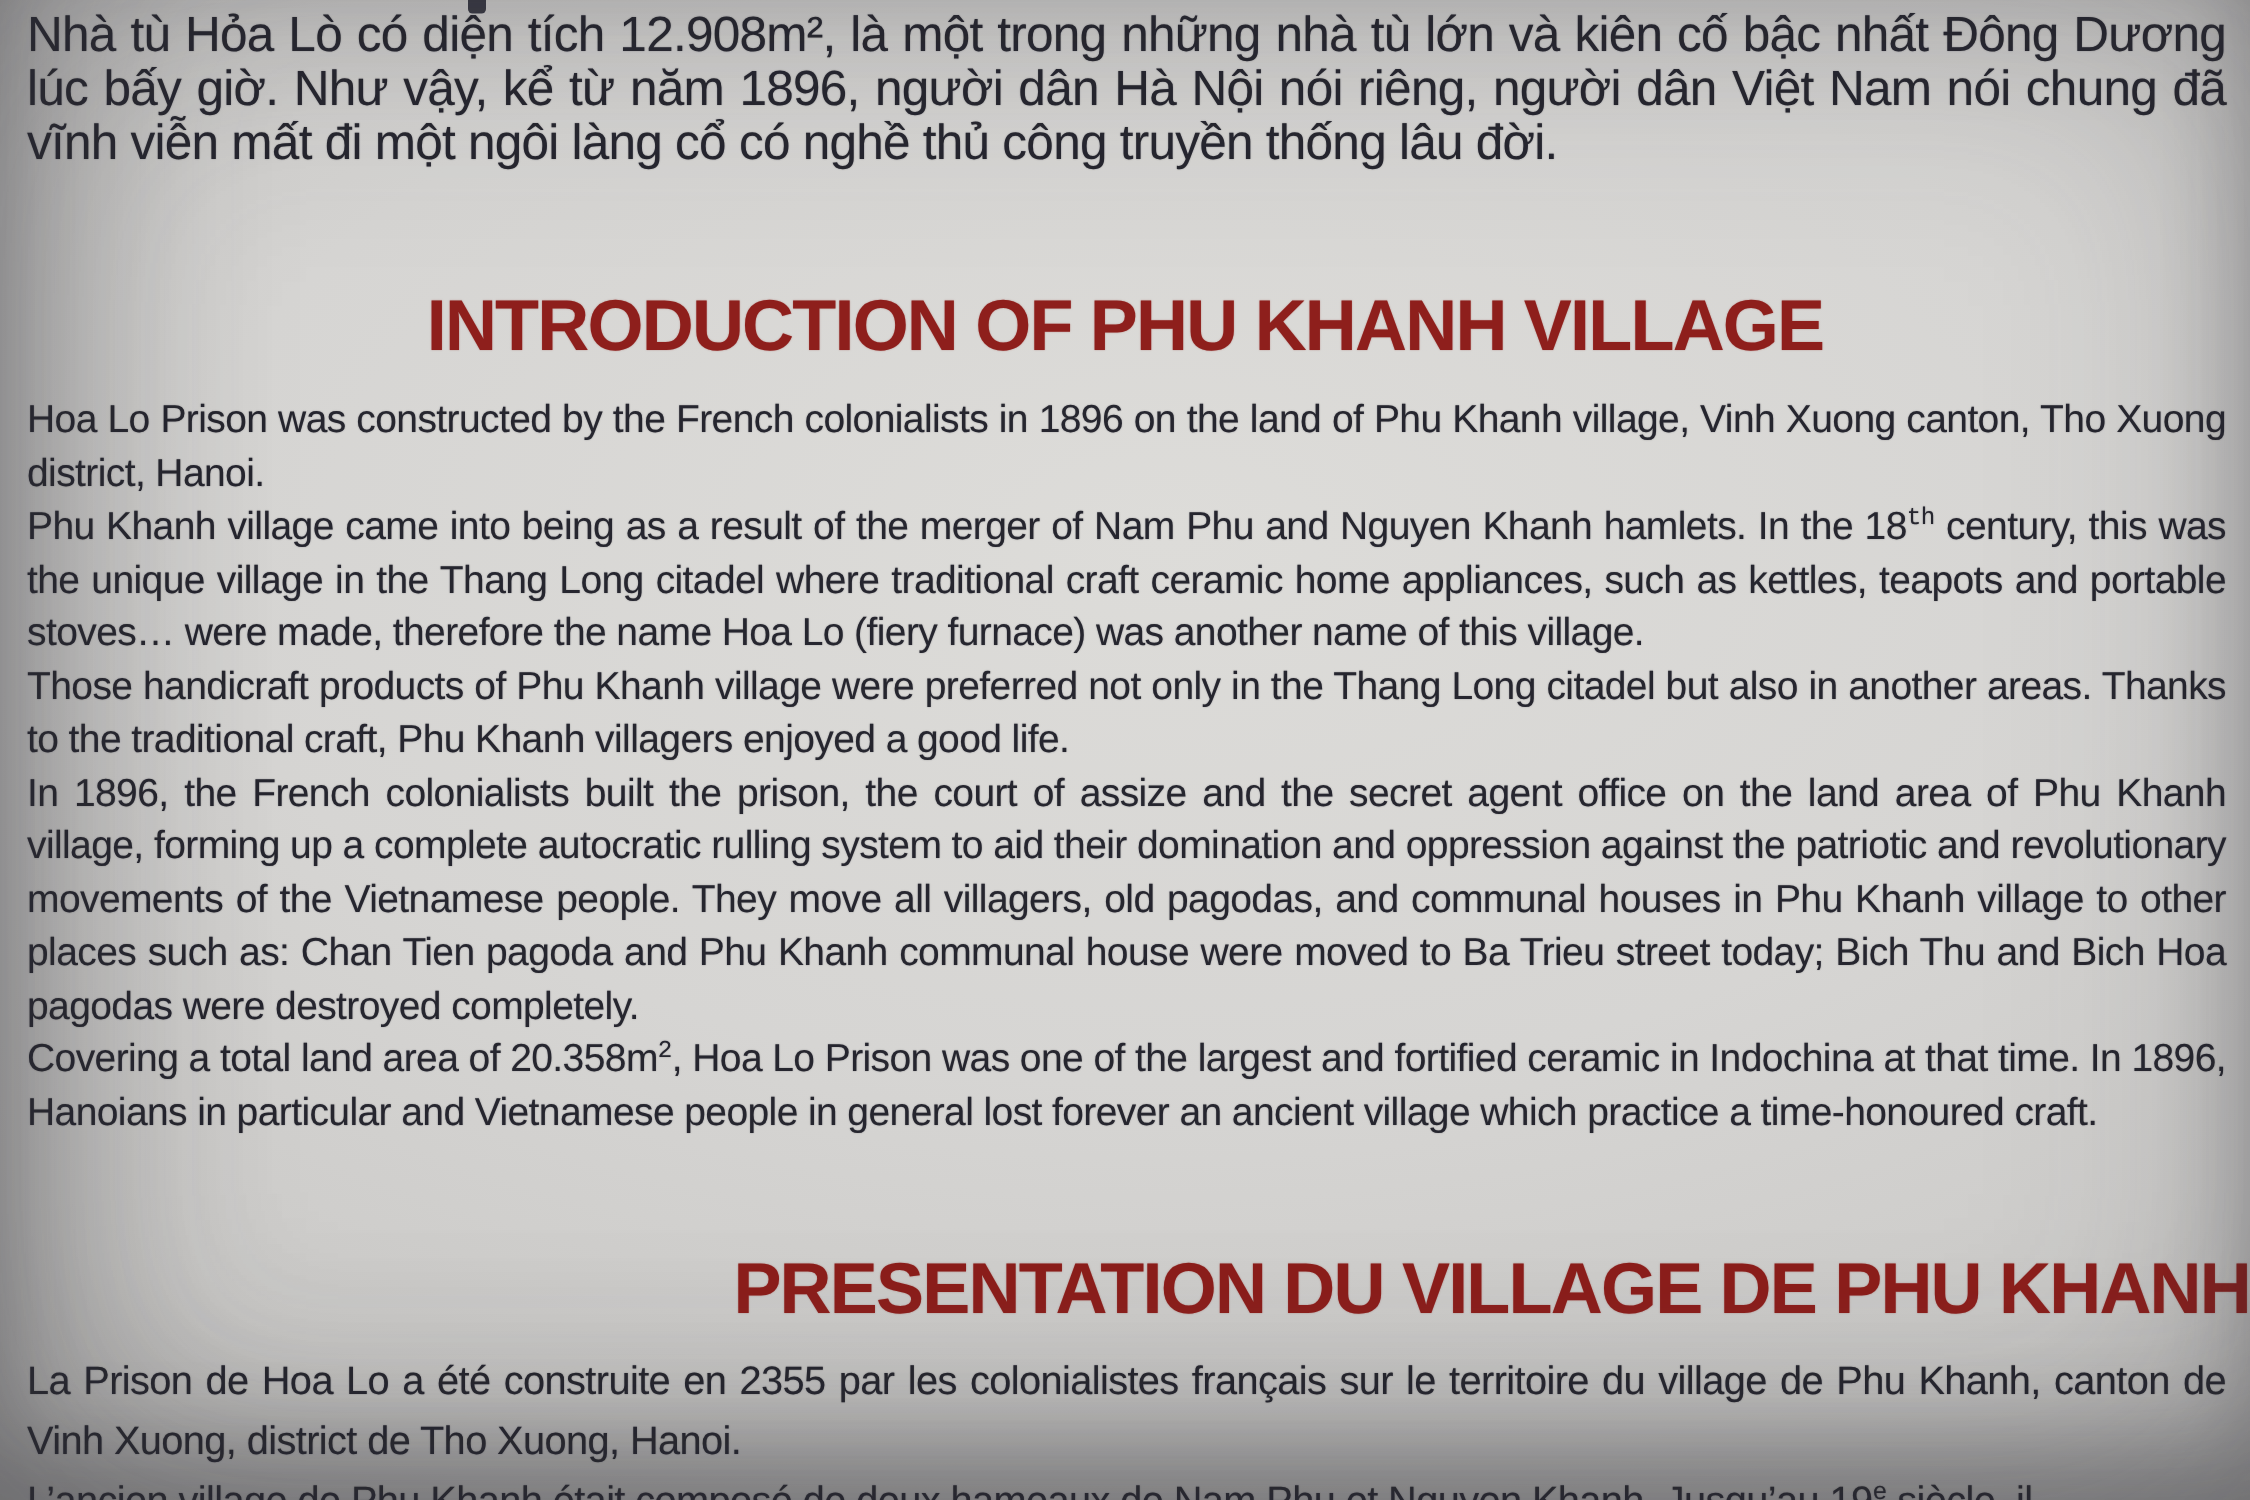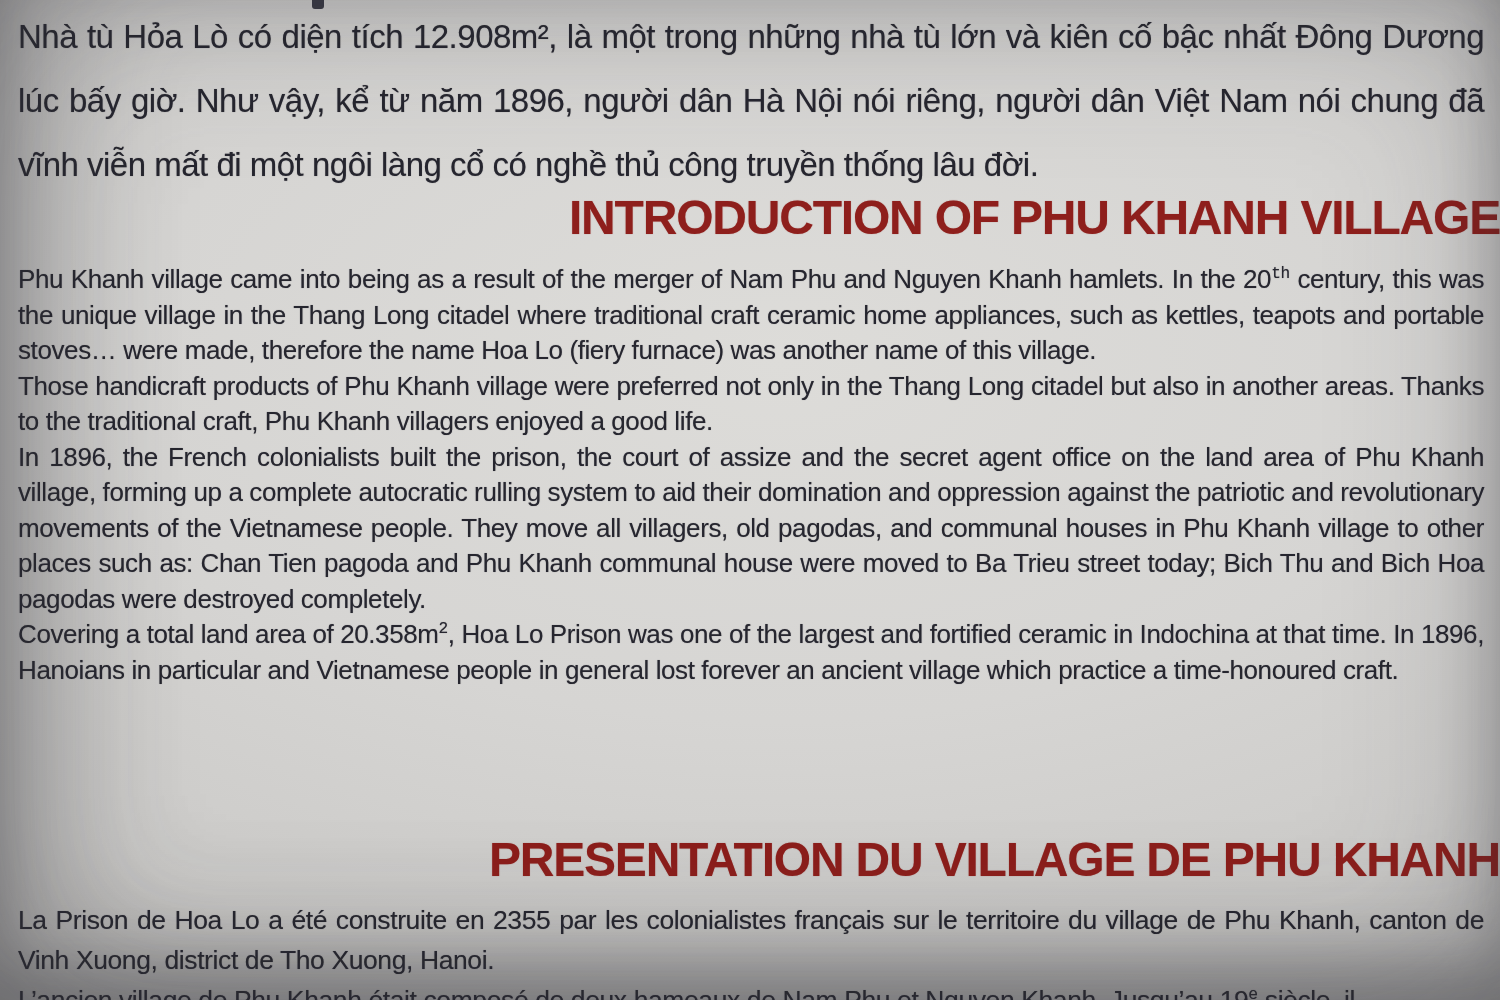--- a/index.html
+++ b/index.html
@@ -33,37 +33,37 @@
     background: #3a3a45;
     border-radius: 0 0 3px 3px;
   }
   .vi-text {
     position: absolute;
     top: 5px;
     left: 18px;
     right: 16px;
     margin: 0;
     font-size: 33px;
-    line-height: 64px;
+    line-height: 36px;
     letter-spacing: -0.5px;
     text-align: justify;
   }
   .section-title {
     position: absolute;
     left: 0;
     right: 0;
     margin: 0;
     text-align: center;
     color: #8e1f1c;
     font-size: 48px;
     font-weight: bold;
     letter-spacing: -1.2px;
     text-shadow: 0 0 1px rgba(142,31,28,0.5);
   }
-  .title-en { top: 190px; text-align: right; }
+  .title-en { top: 190px; }
   .title-fr { top: 832px; text-align: right; }
   .body-text {
     position: absolute;
     left: 18px;
     right: 16px;
     text-align: justify;
   }
   .body-text p { margin: 0; }
   .body-en {
     top: 262px;
@@ -90,21 +90,24 @@
 <div class="page">
 
   <span class="artifact"></span>
 
   <p class="vi-text">Nhà tù Hỏa Lò có diện tích 12.908m², là một trong những nhà tù lớn và kiên cố bậc nhất Đông Dương lúc bấy giờ. Như vậy, kể từ năm 1896, người dân Hà Nội nói riêng, người dân Việt Nam nói chung đã vĩnh viễn mất đi một ngôi làng cổ có nghề thủ công truyền thống lâu đời.</p>
 
   <h1 class="section-title title-en">INTRODUCTION OF PHU KHANH VILLAGE</h1>
 
   <div class="body-text body-en">
     <p>
-      <span>Phu Khanh village came into being as a result of the merger of Nam Phu and Nguyen Khanh hamlets. In the 20</span><sup>th</sup><span> century, this was the unique village in the Thang Long citadel where traditional craft ceramic home appliances, such as kettles, teapots and portable stoves… were made, therefore the name Hoa Lo (fiery furnace) was another name of this village.</span>
+      <span>Hoa Lo Prison was constructed by the French colonialists in 1896 on the land of Phu Khanh village, Vinh Xuong canton, Tho Xuong district, Hanoi.</span>
+    </p>
+    <p>
+      <span>Phu Khanh village came into being as a result of the merger of Nam Phu and Nguyen Khanh hamlets. In the 18</span><sup>th</sup><span> century, this was the unique village in the Thang Long citadel where traditional craft ceramic home appliances, such as kettles, teapots and portable stoves… were made, therefore the name Hoa Lo (fiery furnace) was another name of this village.</span>
     </p>
     <p>
       <span>Those handicraft products of Phu Khanh village were preferred not only in the Thang Long citadel but also in another areas. Thanks to the traditional craft, Phu Khanh villagers enjoyed a good life.</span>
     </p>
     <p>
       <span>In 1896, the French colonialists built the prison, the court of assize and the secret agent office on the land area of Phu Khanh village, forming up a complete autocratic rulling system to aid their domination and oppression against the patriotic and revolutionary movements of the Vietnamese people. They move all villagers, old pagodas, and communal houses in Phu Khanh village to other places such as: Chan Tien pagoda and Phu Khanh communal house were moved to Ba Trieu street today; Bich Thu and Bich Hoa pagodas were destroyed completely.</span>
     </p>
     <p>
       <span>Covering a total land area of 20.358m</span><sup>2</sup><span>, Hoa Lo Prison was one of the largest and fortified ceramic in Indochina at that time. In 1896, Hanoians in particular and Vietnamese people in general lost forever an ancient village which practice a time-honoured craft.</span>
     </p>

